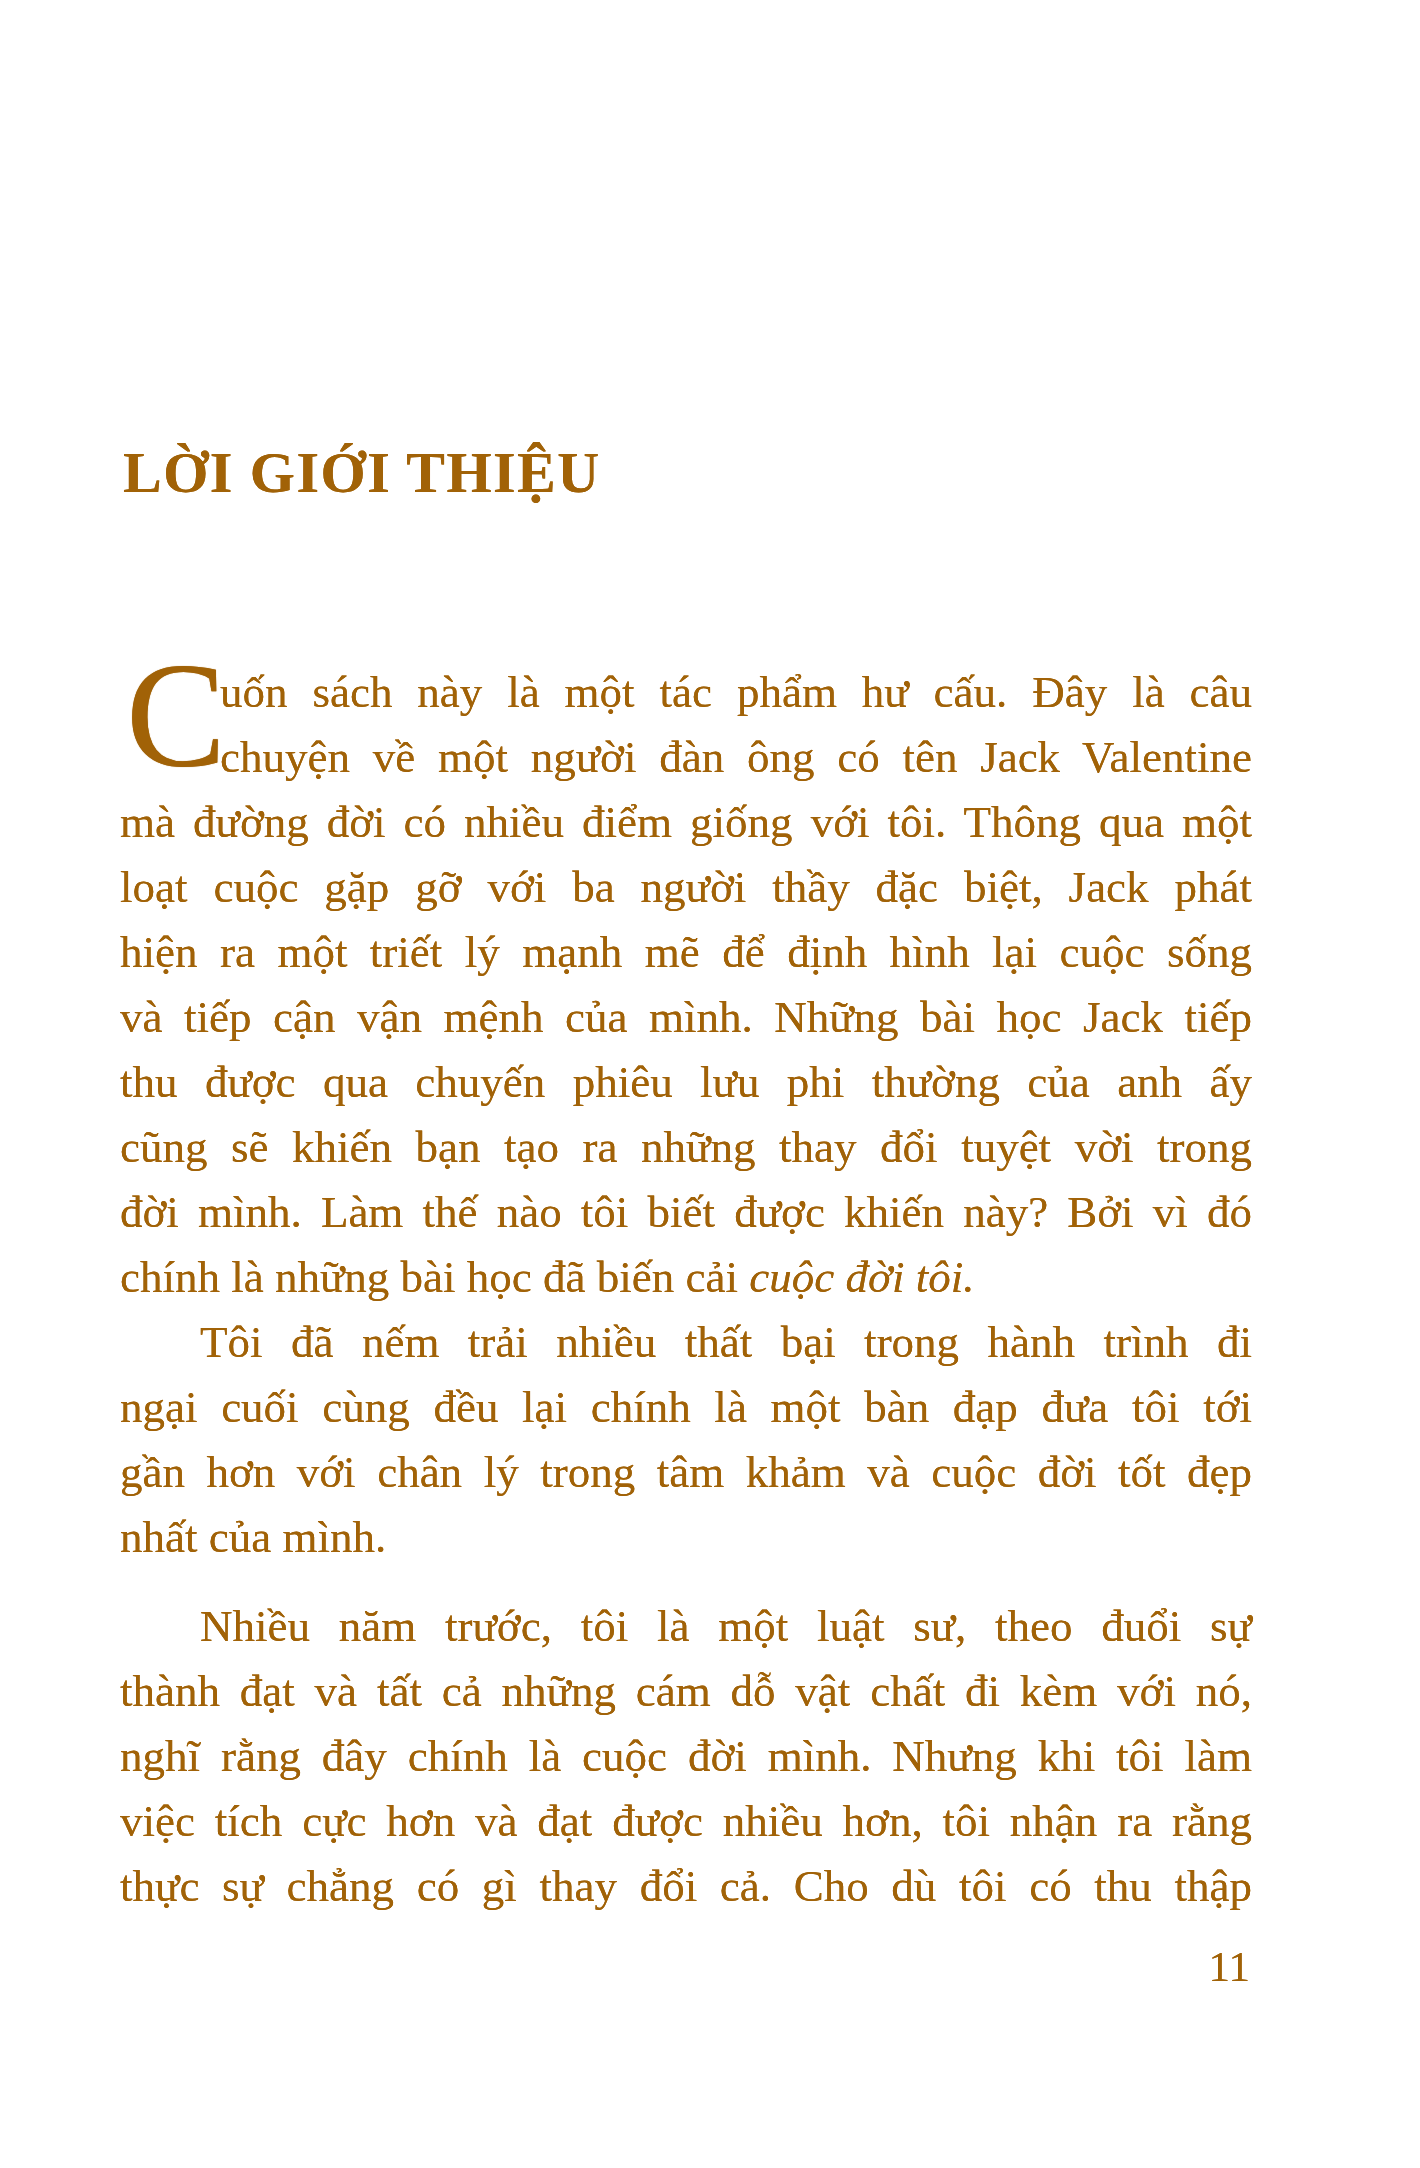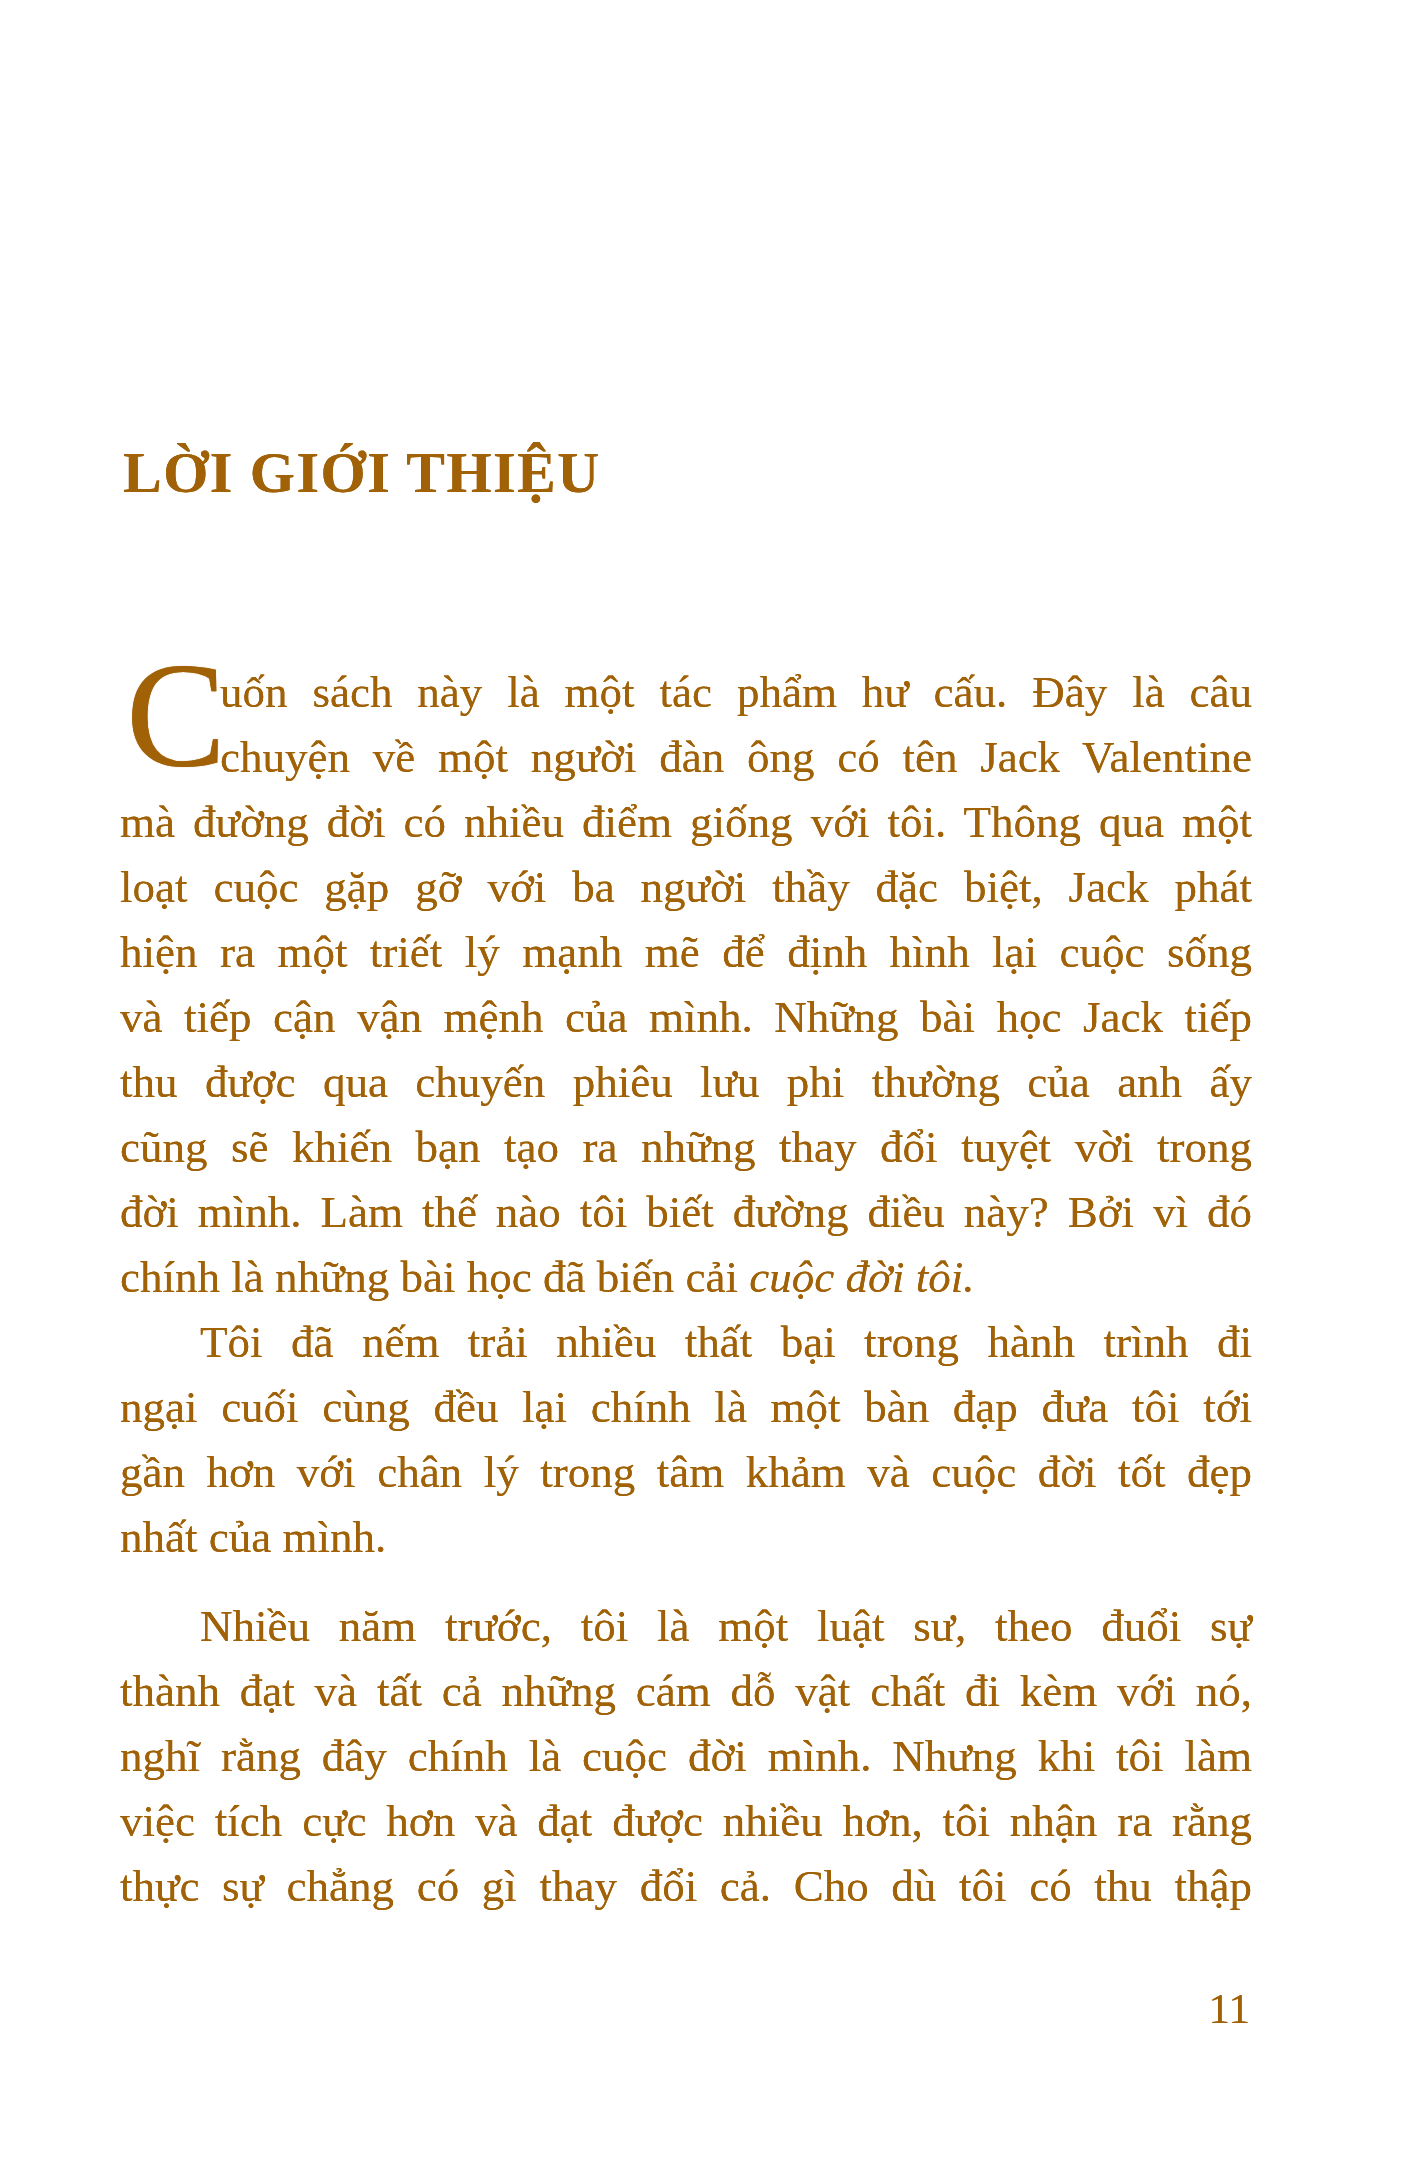--- a/index.html
+++ b/index.html
@@ -51,21 +51,21 @@
     top:-20px;
     font-size:150px;
     line-height:150px;
     font-weight:400;
     text-shadow:0 0 0.8px currentColor;
   }
   .italic{font-style:italic;}
   .page-number{
     position:absolute;
     left:1050px;
-    top:1976px;
+    top:1934px;
     width:200px;
     text-align:right;
     font-size:43px;
     line-height:65px;
     text-shadow:0 0 0.5px currentColor;
   }
 </style>
 </head>
 <body>
 
@@ -78,21 +78,21 @@
     <div class="para para-1">
       <span class="drop-cap">C</span>
       <div class="ln ln-dc">uốn sách này là một tác phẩm hư cấu. Đây là câu</div>
       <div class="ln ln-dc">chuyện về một người đàn ông có tên Jack Valentine</div>
       <div class="ln">mà đường đời có nhiều điểm giống với tôi. Thông qua một</div>
       <div class="ln">loạt cuộc gặp gỡ với ba người thầy đặc biệt, Jack phát</div>
       <div class="ln">hiện ra một triết lý mạnh mẽ để định hình lại cuộc sống</div>
       <div class="ln">và tiếp cận vận mệnh của mình. Những bài học Jack tiếp</div>
       <div class="ln">thu được qua chuyến phiêu lưu phi thường của anh ấy</div>
       <div class="ln">cũng sẽ khiến bạn tạo ra những thay đổi tuyệt vời trong</div>
-      <div class="ln">đời mình. Làm thế nào tôi biết đường điều này? Bởi vì đó</div>
+      <div class="ln">đời mình. Làm thế nào tôi biết được khiến này? Bởi vì đó</div>
       <div class="ln ln-last"><span>chính là những bài học đã biến cải </span><span class="italic">cuộc đời tôi.</span></div>
     </div>
 
     <div class="para para-2">
       <div class="ln ln-first">Tôi đã nếm trải nhiều thất bại trong hành trình đi</div>
       <div class="ln">ngại cuối cùng đều lại chính là một bàn đạp đưa tôi tới</div>
       <div class="ln">gần hơn với chân lý trong tâm khảm và cuộc đời tốt đẹp</div>
       <div class="ln ln-last">nhất của mình.</div>
     </div>
 

